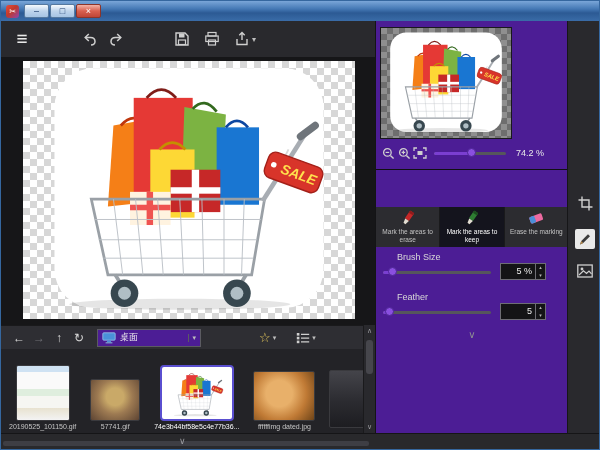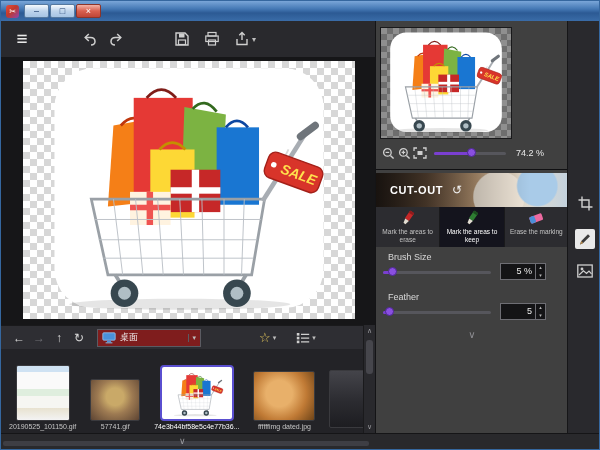--- a/index.html
+++ b/index.html
@@ -34,21 +34,21 @@
   .checker-light { background-color:#ffffff;
     background-image:linear-gradient(45deg,#d7d7d7 25%,transparent 25%,transparent 75%,#d7d7d7 75%),
                      linear-gradient(45deg,#d7d7d7 25%,transparent 25%,transparent 75%,#d7d7d7 75%);
     background-size:14px 14px; background-position:0 0,7px 7px; }
   .checker-dark { background-color:#8f8f8f;
     background-image:linear-gradient(45deg,#6e6e6e 25%,transparent 25%,transparent 75%,#6e6e6e 75%),
                      linear-gradient(45deg,#6e6e6e 25%,transparent 25%,transparent 75%,#6e6e6e 75%);
     background-size:12px 12px; background-position:0 0,6px 6px; }
 
   
-  .rpanel { position:absolute; left:374px; top:20px; width:192px; height:412px; background:#404040;
+  .rpanel { position:absolute; left:374px; top:20px; width:192px; height:412px; background:#4c1d95;
     border-left:1px solid #141416; }
   .preview { position:absolute; left:4px; top:6px; width:132px; height:112px; overflow:hidden; border:1px solid #19191b; }
   .zoomrow { position:absolute; left:4px; top:124px; width:186px; height:16px; display:flex; align-items:center; }
   .zoomrow .zi { width:16px; height:14px; display:flex; align-items:center; justify-content:center; }
   .zoom-label { color:#e9e9e9; font-size:9px; margin-left:6px; white-space:nowrap; }
   .divider { position:absolute; left:0; top:148px; width:192px; height:1px; background:#101012; }
 
   .cutout-head { position:absolute; left:0; top:152px; width:192px; height:34px; overflow:hidden;
     background:
       radial-gradient(circle at 84% 38%, #a9cbe8 0 12%, rgba(0,0,0,0) 13%),
@@ -61,21 +61,21 @@
   .cutout-reset { position:relative; color:#f2f2f2; font-size:12px; margin-left:9px; }
 
   .tools { position:absolute; left:0; top:186px; width:192px; height:40px; display:flex; }
   .tool { flex:1 1 0; display:flex; flex-direction:column; align-items:center; padding-top:3px;
     background:#2c2c30; border-right:1px solid #1a1a1c; }
   .tool:last-child { border-right:none; }
   .tool.selected { background:#14141d; }
   .tool .lbl { font-size:6.5px; line-height:7.5px; color:#c2c2c2; text-align:center; margin-top:2px; width:58px; }
   .tool.selected .lbl { color:#ffffff; }
 
-  .sec-label { position:absolute; left:12px; color:#d8d8d8; font-size:9px; }
+  .sec-label { position:absolute; left:21px; color:#d8d8d8; font-size:9px; }
   .slider { position:relative; height:13px; }
   .slider .track { position:absolute; left:0; right:0; top:5px; height:3px; background:#56565c; border-radius:2px; }
   .slider .fill { position:absolute; left:0; top:5px; height:3px; background:#7a3fd1; border-radius:2px; }
   .slider .knob { position:absolute; top:1px; width:9px; height:9px; border-radius:50%;
     background:#8a4fe0; border:1px solid #4d2794; }
   .spinbox { position:absolute; width:46px; height:17px; background:#141416; border:1px solid #6e6e74;
     display:flex; align-items:stretch; }
   .spinbox .val { flex:1; color:#eeeeee; font-size:9px; line-height:15px; text-align:right; padding-right:3px; }
   .spinbox .spin { width:10px; border-left:1px solid #6e6e74; display:flex; flex-direction:column; }
   .spinbox .spin span { flex:1; font-size:5px; line-height:7px; color:#b5b5b5; text-align:center; }
@@ -84,21 +84,21 @@
   
   .rstrip { position:absolute; left:566px; top:20px; width:34px; height:412px; background:#29292d; border-left:1px solid #161618; }
   .rtool { position:absolute; left:7px; width:20px; height:20px; display:flex; align-items:center; justify-content:center; border-radius:2px; }
   .rtool.hl { background:#e9e9e9; }
 
   
   .nav { position:absolute; left:0; top:324px; width:362px; height:24px; background:#2e2e33;
     border-top:1px solid #19191b; display:flex; align-items:center; padding-left:8px; }
   .nbtn { width:20px; text-align:center; color:#d8d8d8; font-size:12px; }
   .nbtn.dim { color:#6f6f75; }
-  .combo { width:104px; height:18px; margin-left:8px; background:#7f1d1d; border:1px solid #5b5b62;
+  .combo { width:104px; height:18px; margin-left:8px; background:#4c1d95; border:1px solid #5b5b62;
     display:flex; align-items:center; padding:0 4px; }
   .combo .ctext { flex:1; color:#efefef; font-size:9px; padding-left:4px; white-space:nowrap; overflow:hidden; }
   .combo .ccaret { color:#bdbdbd; font-size:7px; border-left:1px solid #5b5b62; padding-left:3px; }
   .star-btn { color:#e6c95c; font-size:13px; margin-left:58px; }
   .mini-caret { color:#bdbdbd; font-size:7px; margin-left:2px; }
   .view-btn { margin-left:20px; display:flex; align-items:center; }
 
   .thumbs { position:absolute; left:0; top:348px; width:362px; height:84px; background:#232327;
     display:flex; align-items:flex-end; padding:0 0 3px 8px; gap:14px; overflow:hidden; }
   .thumb { display:flex; flex-direction:column; align-items:center; flex:0 0 auto; }
@@ -255,25 +255,20 @@
       <div class="slider" style="width:72px; margin:0 4px 0 6px;">
         <div class="track"></div>
           <div class="fill" style="width:50%"></div>
         <div class="knob" style="left:46%"></div>
       </div>
       <div class="zoom-label">74.2 %</div>
     </div>
 
     <div class="divider"></div>
 
-    <div class="cutout-head">
-      <div class="cutout-shade"></div>
-      <div class="cutout-title">CUT-OUT</div>
-      <div class="cutout-reset">↺</div>
-    </div>
 
     <div class="tools">
       <div class="tool">
         <svg width="16" height="16" viewBox="0 0 16 16">
           <g transform="rotate(35 8 8)">
               <rect x="5.5" y="0.5" width="5" height="9.5" rx="1" fill="#c62828"></rect>
               <rect x="5.5" y="0.5" width="5" height="2.6" rx="1" fill="#8e1c1c"></rect>
               <path d="M6 10 L10.5 10 L9.4 14.5 L7.1 14.5 Z" fill="#e3ded2"></path>
             </g>
         </svg>

